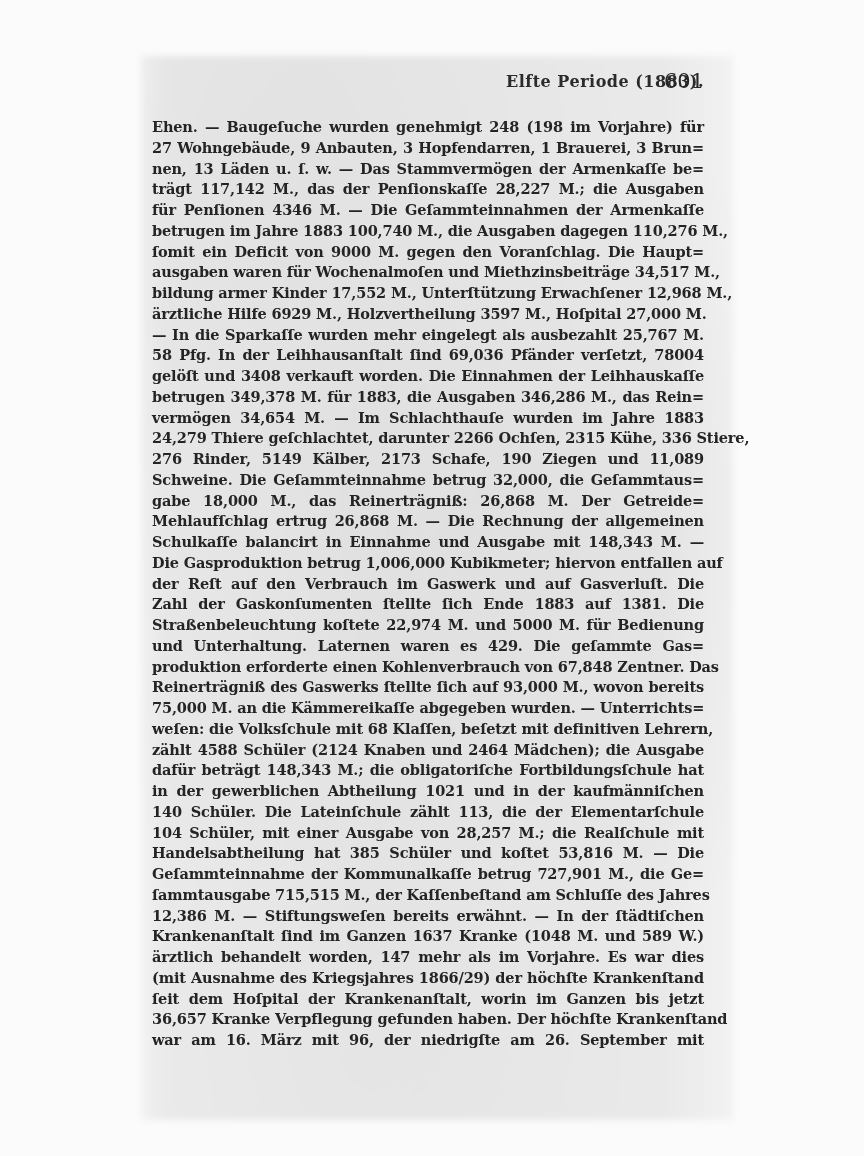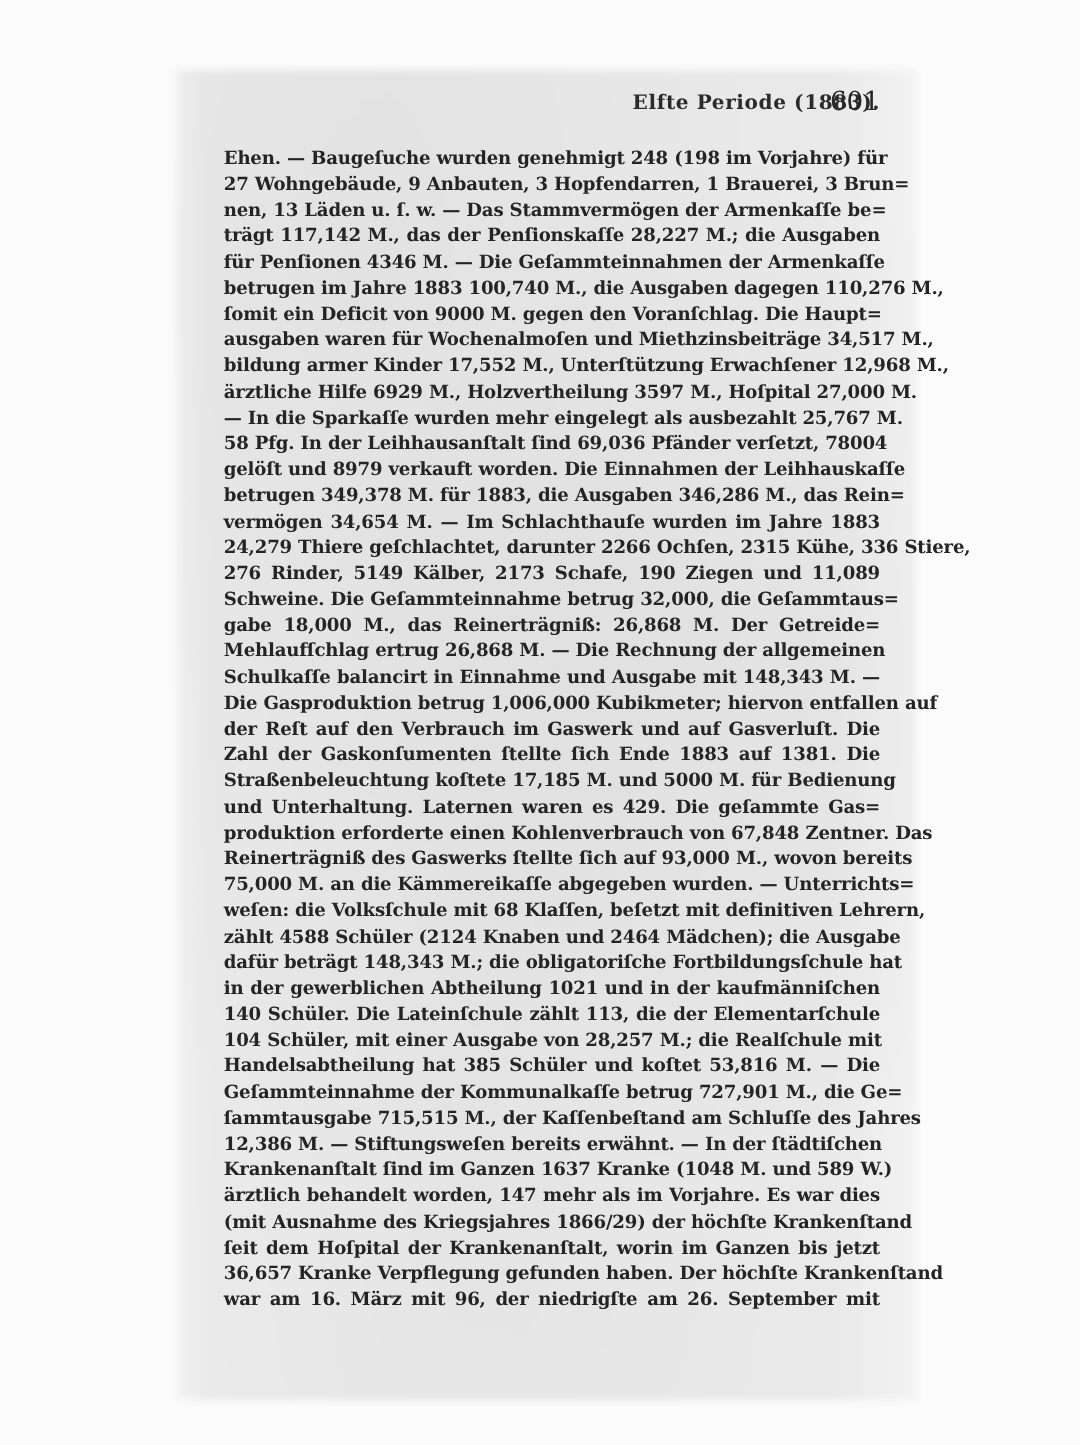--- a/index.html
+++ b/index.html
@@ -52,21 +52,20 @@
     height: 20.75px;
     line-height: 20.75px;
     font-size: 14.5px;
     font-weight: bold;
     letter-spacing: -0.15px;
     text-align: justify;
     text-align-last: justify;
     text-justify: inter-word;
     white-space: nowrap;
     color: #242424;
-    margin-left: 27px;
   }
 </style>
 </head>
 <body>
 
 <div class="paper-bg"></div>
 
 <div class="content">
   <div class="header">
     <div class="running-header">Elfte Periode (1883).</div>
@@ -78,33 +77,33 @@
       <div class="line">nen, 13 Läden u. ſ. w. — Das Stammvermögen der Armenkaſſe be=</div>
       <div class="line">trägt 117,142 M., das der Penſionskaſſe 28,227 M.; die Ausgaben</div>
       <div class="line">für Penſionen 4346 M. — Die Geſammteinnahmen der Armenkaſſe</div>
       <div class="line">betrugen im Jahre 1883 100,740 M., die Ausgaben dagegen 110,276 M.,</div>
       <div class="line">ſomit ein Deficit von 9000 M. gegen den Voranſchlag.  Die Haupt=</div>
       <div class="line">ausgaben waren für Wochenalmoſen und Miethzinsbeiträge 34,517 M.,</div>
       <div class="line">bildung armer Kinder 17,552 M., Unterſtützung Erwachſener 12,968 M.,</div>
       <div class="line">ärztliche Hilfe 6929 M., Holzvertheilung 3597 M., Hoſpital 27,000 M.</div>
       <div class="line">— In die Sparkaſſe wurden mehr eingelegt als ausbezahlt 25,767 M.</div>
       <div class="line">58 Pfg.  In der Leihhausanſtalt ſind 69,036 Pfänder verſetzt, 78004</div>
-      <div class="line">gelöſt und 8979 verkauft worden.  Die Einnahmen der Leihhauskaſſe</div>
+      <div class="line">gelöſt und 3408 verkauft worden.  Die Einnahmen der Leihhauskaſſe</div>
       <div class="line">betrugen 349,378 M. für 1883, die Ausgaben 346,286 M., das Rein=</div>
       <div class="line">vermögen 34,654 M. — Im Schlachthauſe wurden im Jahre 1883</div>
       <div class="line">24,279 Thiere geſchlachtet, darunter 2266 Ochſen, 2315 Kühe, 336 Stiere,</div>
       <div class="line">276 Rinder, 5149 Kälber, 2173 Schafe, 190 Ziegen und 11,089</div>
       <div class="line">Schweine.  Die Geſammteinnahme betrug 32,000, die Geſammtaus=</div>
       <div class="line">gabe 18,000 M., das Reinerträgniß: 26,868 M.  Der Getreide=</div>
       <div class="line">Mehlaufſchlag ertrug 26,868 M. — Die Rechnung der allgemeinen</div>
       <div class="line">Schulkaſſe balancirt in Einnahme und Ausgabe mit 148,343 M. —</div>
       <div class="line">Die Gasproduktion betrug 1,006,000 Kubikmeter; hiervon entfallen auf</div>
       <div class="line">der Reſt auf den Verbrauch im Gaswerk und auf Gasverluſt.  Die</div>
       <div class="line">Zahl der Gaskonſumenten ſtellte ſich Ende 1883 auf 1381.  Die</div>
-      <div class="line">Straßenbeleuchtung koſtete 17,185 M. und 5000 M. für Bedienung</div>
+      <div class="line">Straßenbeleuchtung koſtete 22,974 M. und 5000 M. für Bedienung</div>
       <div class="line">und Unterhaltung.  Laternen waren es 429.  Die geſammte Gas=</div>
       <div class="line">produktion erforderte einen Kohlenverbrauch von 67,848 Zentner.  Das</div>
       <div class="line">Reinerträgniß des Gaswerks ſtellte ſich auf 93,000 M., wovon bereits</div>
       <div class="line">75,000 M. an die Kämmereikaſſe abgegeben wurden. — Unterrichts=</div>
       <div class="line">weſen: die Volksſchule mit 68 Klaſſen, beſetzt mit definitiven Lehrern,</div>
       <div class="line">zählt 4588 Schüler (2124 Knaben und 2464 Mädchen); die Ausgabe</div>
       <div class="line">dafür beträgt 148,343 M.; die obligatoriſche Fortbildungsſchule hat</div>
       <div class="line">in der gewerblichen Abtheilung 1021 und in der kaufmänniſchen</div>
       <div class="line">140 Schüler.  Die Lateinſchule zählt 113, die der Elementarſchule</div>
       <div class="line">104 Schüler, mit einer Ausgabe von 28,257 M.; die Realſchule mit</div>

